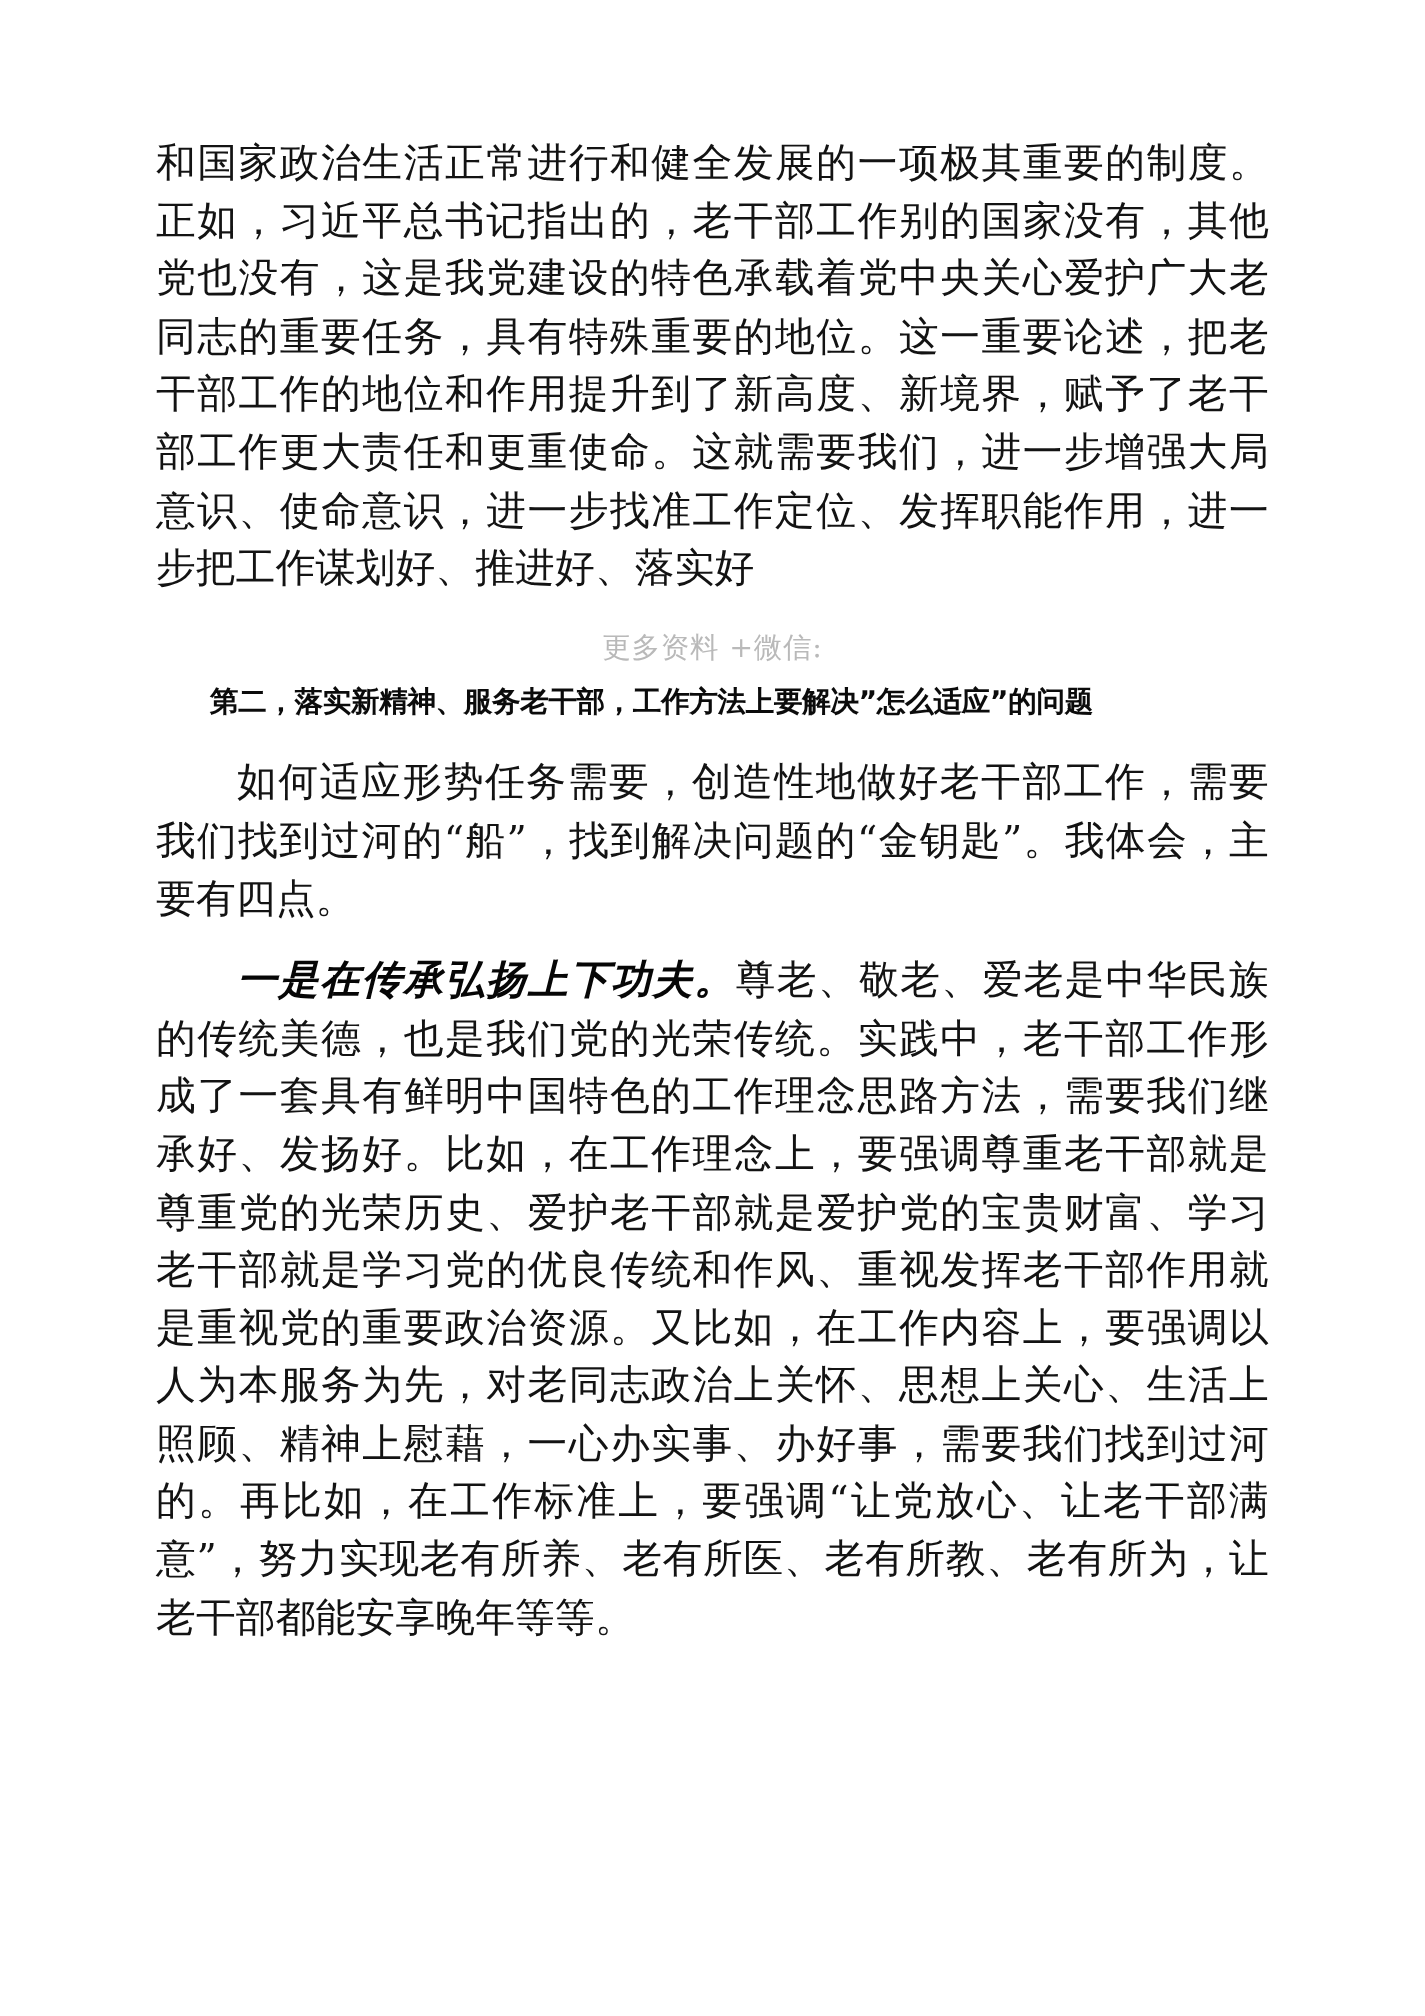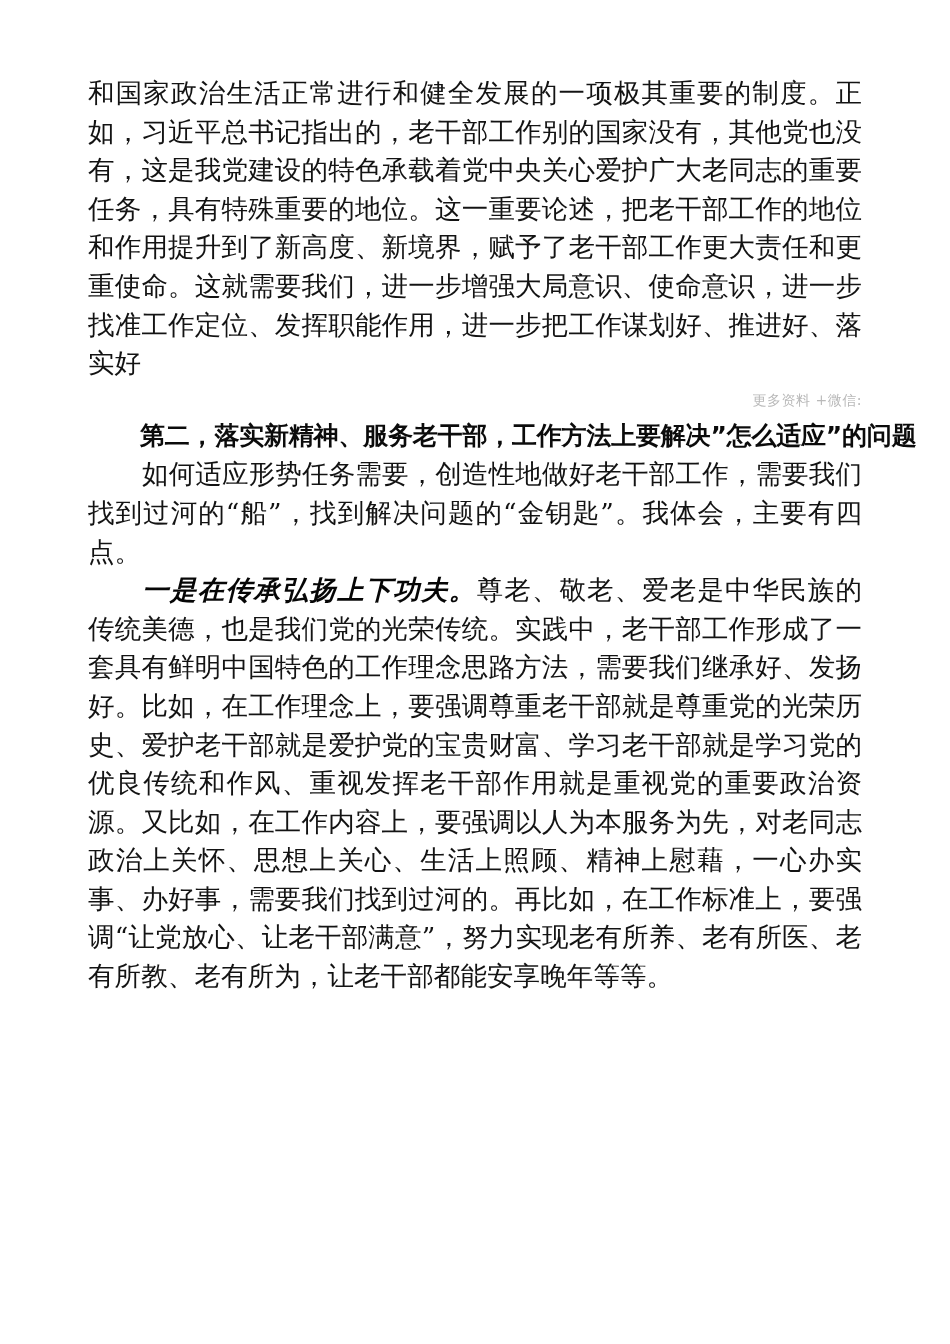--- a/index.html
+++ b/index.html
@@ -30,44 +30,44 @@
 
   
   .p {
     font-family: "DejaVu Serif", "Liberation Serif", serif;
     font-size: 26.5px;
     line-height: 38.6px;
     color: #131313;
     text-align: justify;
     text-align-last: left;
     text-justify: inter-character;
-    margin: 0;
+    margin: 16px;
     letter-spacing: 0.1px;
     word-break: break-all;
   }
   .p.indent {
     text-indent: 54px;
   }
 
   
   .watermark {
     font-family: "DejaVu Serif", "Liberation Serif", serif;
-    font-size: 14px;
+    font-size: 19px;
     line-height: 34px;
     color: #b9b9b9;
     margin: 0;
-    text-align: right;
+    text-align: center;
     letter-spacing: 0.5px;
     white-space: nowrap;
   }
 
   
   .h-section {
     font-family: "DejaVu Sans", "Liberation Sans", sans-serif;
-    font-size: 25px;
+    font-size: 19px;
     line-height: 38.6px;
     font-weight: 700;
     color: #0b0b0b;
     margin: 0;
     text-indent: 52px;
     letter-spacing: -0.2px;
     white-space: nowrap;
   }
 
   

